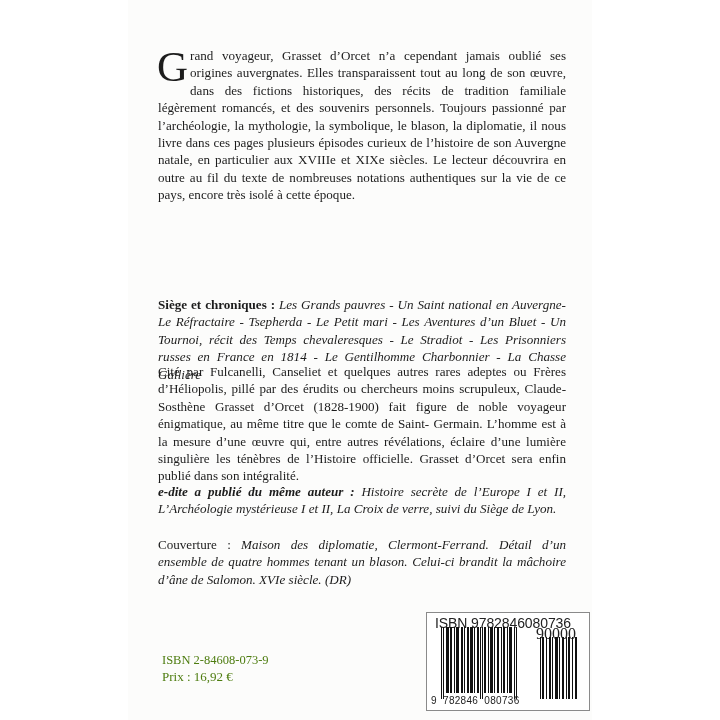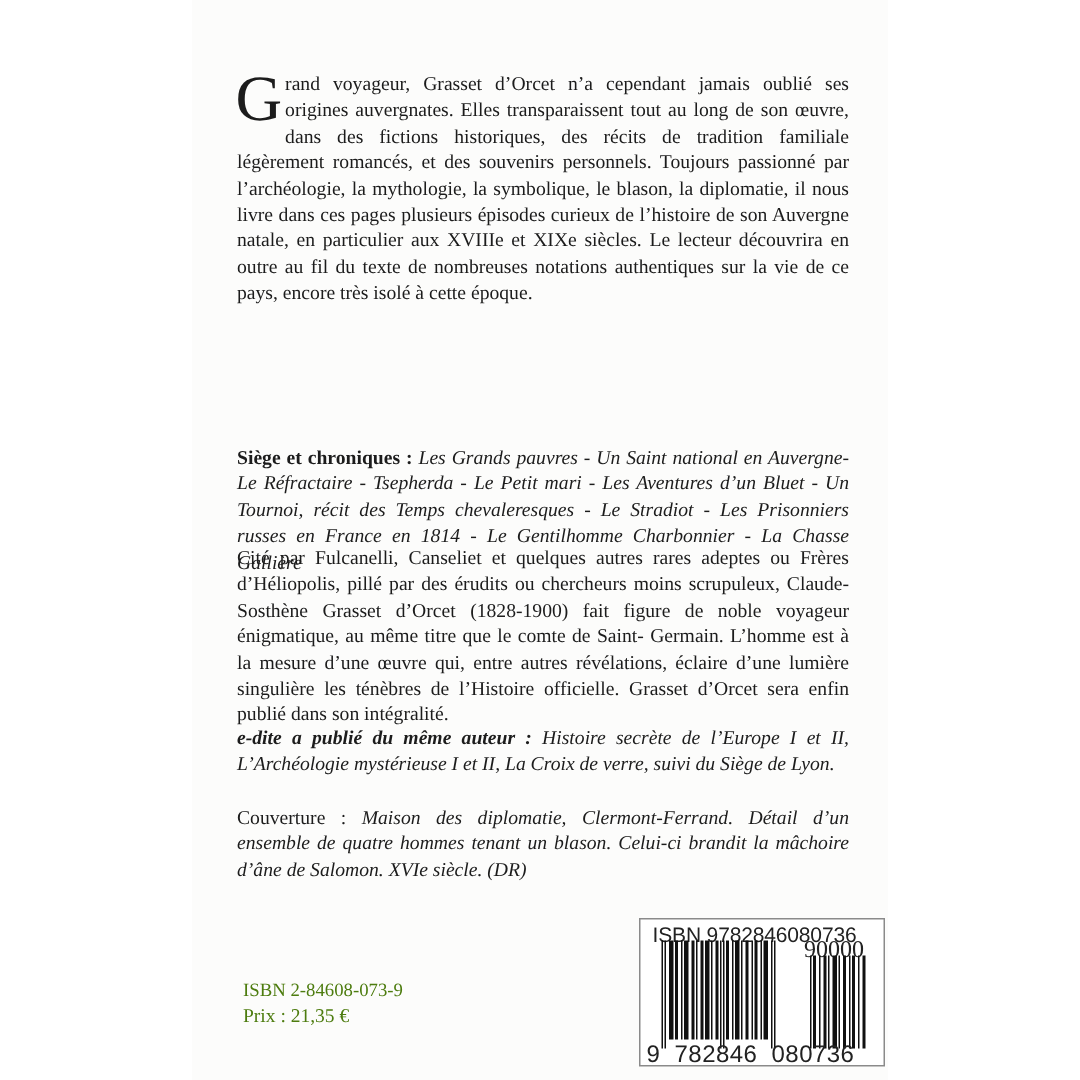--- a/index.html
+++ b/index.html
@@ -43,21 +43,21 @@
   }
   .bc-addon {
     position: absolute; left: 113px; top: 24px; width: 44px; height: 62px; display: flex;
   }
   .bc-addon-label {
     position: absolute; left: 109px; top: 12px; font-family: Liberation Serif, serif;
     font-size: 16px; color: #222;
   }
   .bc-digits {
     position: absolute; left: 4px; top: 82px; font-family: "Liberation Sans", "DejaVu Sans", sans-serif;
-    font-size: 16px; color: #222; white-space: pre; letter-spacing: 0.3px;
+    font-size: 10px; color: #222; white-space: pre; letter-spacing: 0.3px;
   }
   .bar { background: #111; height: 100%; }
 </style>
 </head>
 <body>
 
 <div class="page"></div>
 
 <div class="text p1">
   <span class="drop">G</span><span>rand voyageur, Grasset d’Orcet n’a cependant jamais oublié ses origines auvergnates. Elles transparaissent tout au long de son œuvre, dans des fictions historiques, des récits de tradition familiale légèrement romancés, et des souvenirs personnels. Toujours passionné par l’archéologie, la mythologie, la symbolique, le blason, la diplomatie, il nous livre dans ces pages plusieurs épisodes curieux de l’histoire de son Auvergne natale, en particulier aux XVIIIe et XIXe siècles. Le lecteur découvrira en outre au fil du texte de nombreuses notations authentiques sur la vie de ce pays, encore très isolé à cette époque.</span><br>
@@ -75,21 +75,21 @@
   <span class="it">Histoire secrète de l’Europe I et II, L’Archéologie mystérieuse I et II, La Croix de verre, suivi du Siège de Lyon.</span>
 </div>
 
 <div class="text p-cover">
   <span>Couverture :</span>
   <span class="it">Maison des diplomatie, Clermont-Ferrand. Détail d’un ensemble de quatre hommes tenant un blason. Celui-ci brandit la mâchoire d’âne de Salomon. XVIe siècle. (DR)</span>
 </div>
 
 <div class="isbn-info">
   <div>ISBN 2-84608-073-9</div>
-  <div class="price">Prix : 21,35 €</div>
+  <div class="price">Prix : 16,92 €</div>
 </div>
 
 <div class="barcode-box">
   <div class="bc-isbn">ISBN 9782846080736</div>
   <div class="bc-main">
     <div class="bar" style="width:1px;margin-right:1px;height:72px"></div>
     <div class="bar" style="width:1px;margin-right:2px;height:72px"></div>
     <div class="bar" style="width:3px;margin-right:1px"></div>
     <div class="bar" style="width:2px;margin-right:2px"></div>
     <div class="bar" style="width:1px;margin-right:1px"></div>

